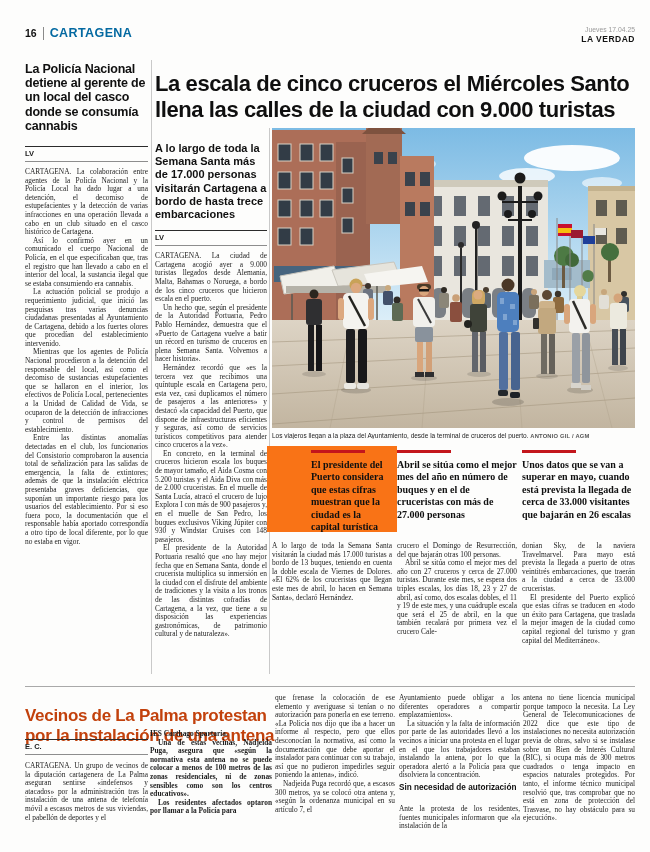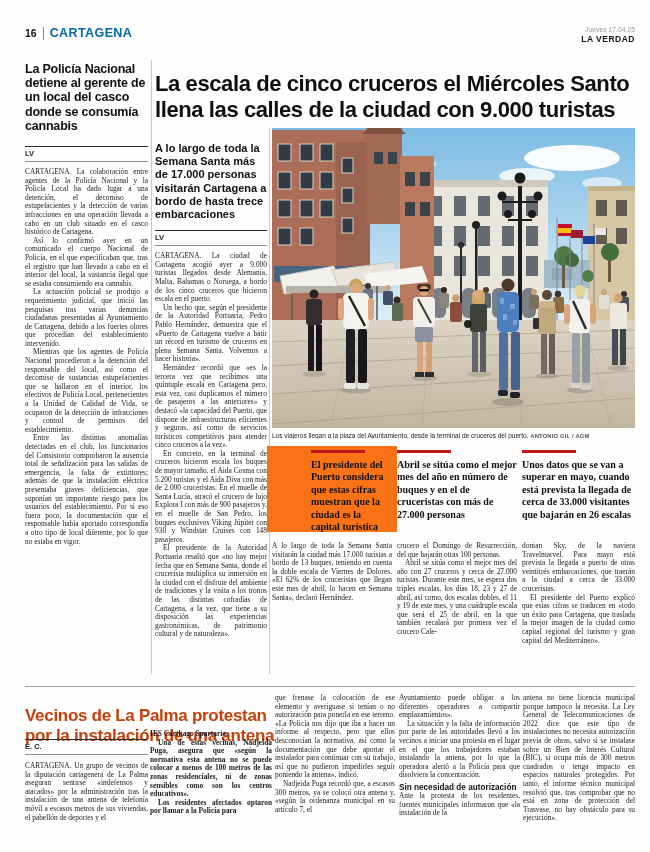--- a/index.html
+++ b/index.html
@@ -50,21 +50,21 @@
   .sh{font:bold 10px/12.4px "Liberation Serif",serif;color:#101010;margin:0;}
   .sflow{height:136px;}
   
   .hrule{left:25px;top:686px;width:610px;height:1px;background:#a9a9a9;}
   .byl-b{left:25px;top:739px;width:123px;}
   .c1{left:25px;top:762px;width:123px;height:88px;}
   .c2{left:150px;top:730px;width:122px;height:120px;font-weight:bold;}
   .c3{left:275px;top:694px;width:120px;height:156px;}
   .c4{left:399px;top:694px;width:121px;height:156px;}
   .c5{left:523px;top:694px;width:112px;height:156px;}
-  .shd{font:bold 8.2px "Liberation Sans",sans-serif;color:#111;margin:3px 0 0;text-indent:0;}
+  .shd{font:bold 8.2px "Liberation Sans",sans-serif;color:#111;margin:3px 0 13px;text-indent:0;}
 </style>
 </head>
 <body>
 
 <div class="page">
 
   <div class="abs hdr">
     <div class="folio">
       <span class="pnum">16</span>
       <span class="fbar"></span>

